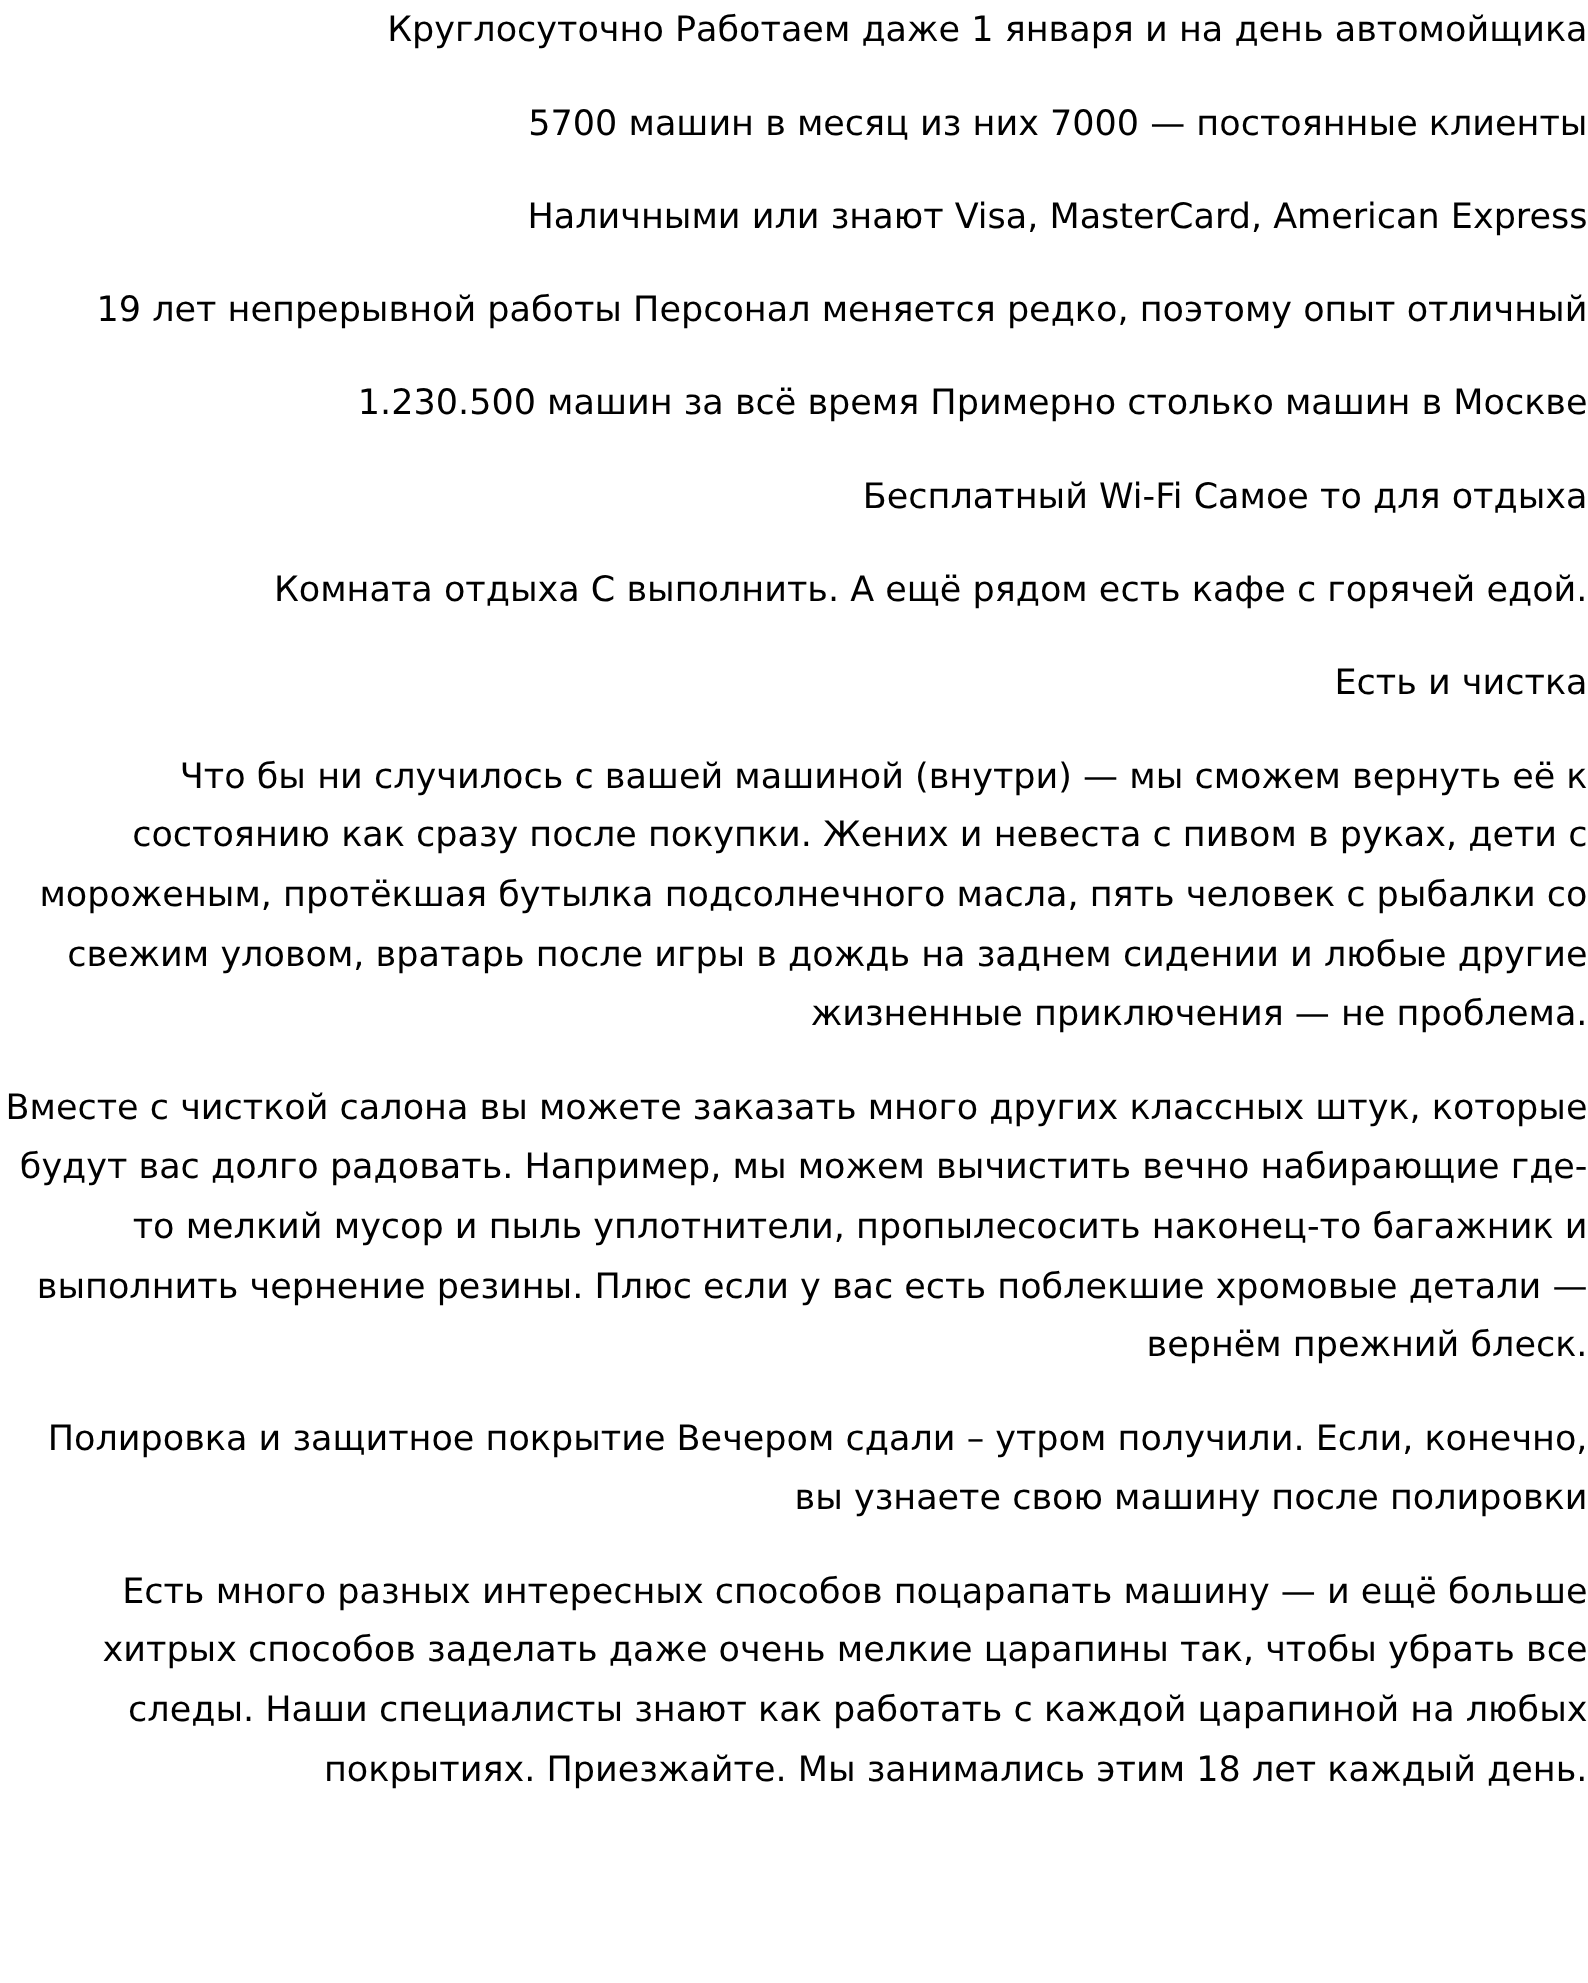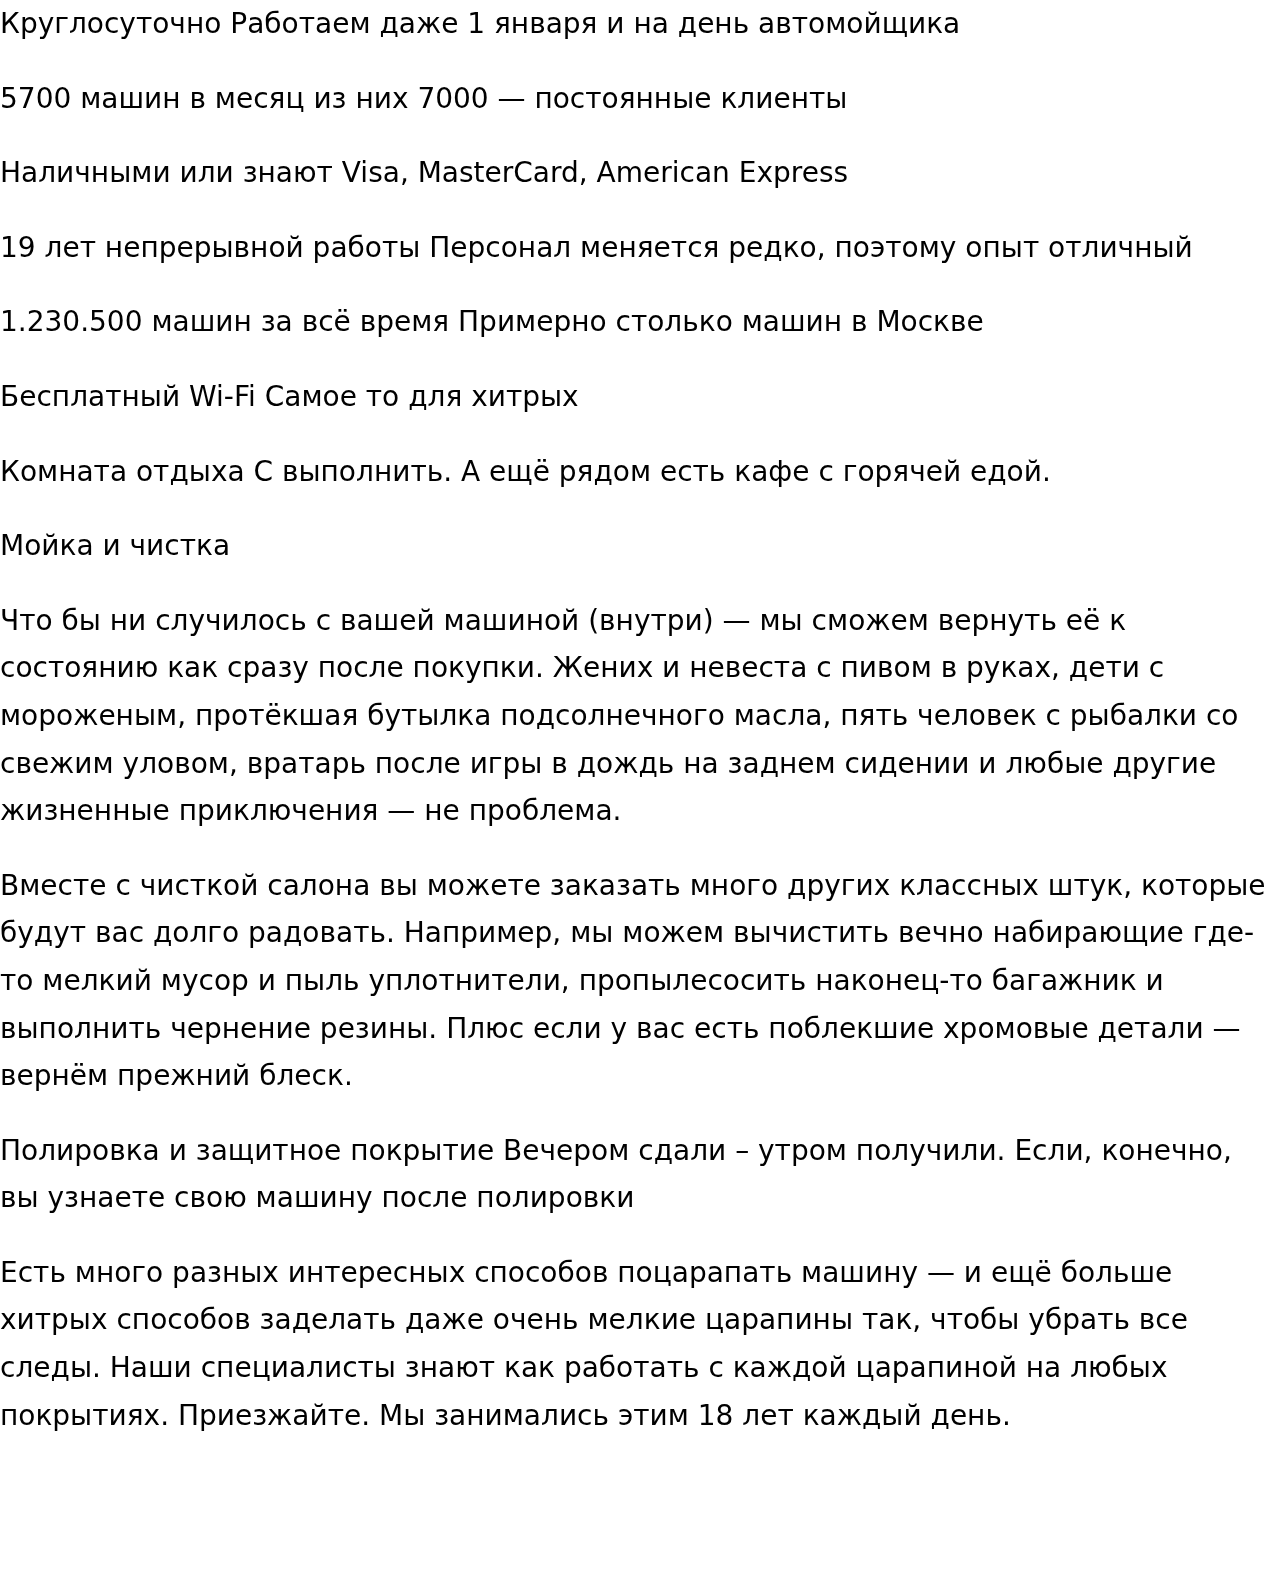--- a/index.html
+++ b/index.html
@@ -16,34 +16,35 @@
     width: 1270px;
     color: #000000;
     font-family: "DejaVu Sans", sans-serif;
     font-size: 28px;
     line-height: 1.7;
     text-align: left;
   }
   .doc p {
     margin: 27px 0;
     padding: 0;
+    text-align: right;
   }
   .doc p:first-child {
     margin-top: 0;
   }
 </style>
 </head>
 <body>
 
 <main class="doc">
   <p>Круглосуточно Работаем даже 1 января и на день автомойщика</p>
   <p>5700 машин в месяц из них 7000 — постоянные клиенты</p>
   <p>Наличными или знают Visa, MasterCard, American Express</p>
   <p>19 лет непрерывной работы Персонал меняется редко, поэтому опыт отличный</p>
   <p>1.230.500 машин за всё время Примерно столько машин в Москве</p>
-  <p>Бесплатный Wi-Fi Самое то для хитрых</p>
+  <p>Бесплатный Wi-Fi Самое то для отдыха</p>
   <p>Комната отдыха С выполнить. А ещё рядом есть кафе с горячей едой.</p>
-  <p>Мойка и чистка</p>
+  <p>Есть и чистка</p>
   <p>Что бы ни случилось с вашей машиной (внутри) — мы сможем вернуть её к состоянию как сразу после покупки. Жених и невеста с пивом в руках, дети с мороженым, протёкшая бутылка подсолнечного масла, пять человек с рыбалки со свежим уловом, вратарь после игры в дождь на заднем сидении и любые другие жизненные приключения — не проблема.</p>
   <p>Вместе с чисткой салона вы можете заказать много других классных штук, которые будут вас долго радовать. Например, мы можем вычистить вечно набирающие где-то мелкий мусор и пыль уплотнители, пропылесосить наконец-то багажник и выполнить чернение резины. Плюс если у вас есть поблекшие хромовые детали — вернём прежний блеск.</p>
   <p>Полировка и защитное покрытие Вечером сдали – утром получили. Если, конечно, вы узнаете свою машину после полировки</p>
   <p>Есть много разных интересных способов поцарапать машину — и ещё больше хитрых способов заделать даже очень мелкие царапины так, чтобы убрать все следы. Наши специалисты знают как работать с каждой царапиной на любых покрытиях. Приезжайте. Мы занимались этим 18 лет каждый день.</p>
 </main>
 
 </body></html>

